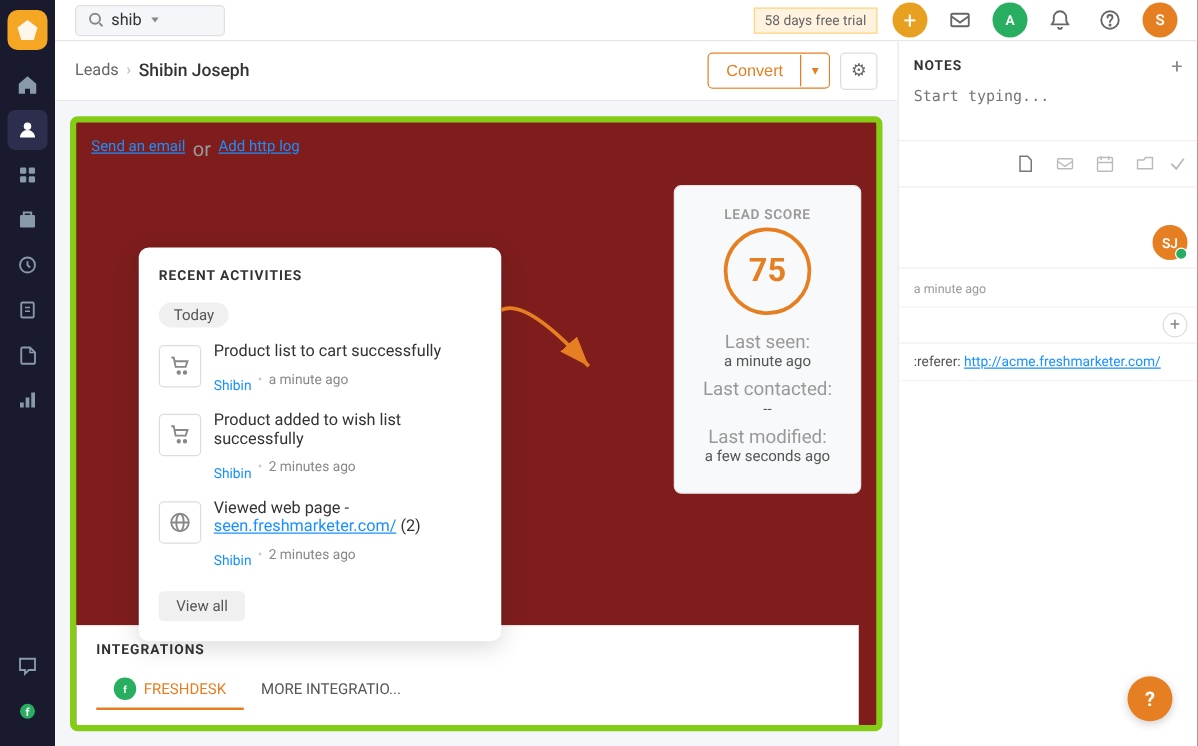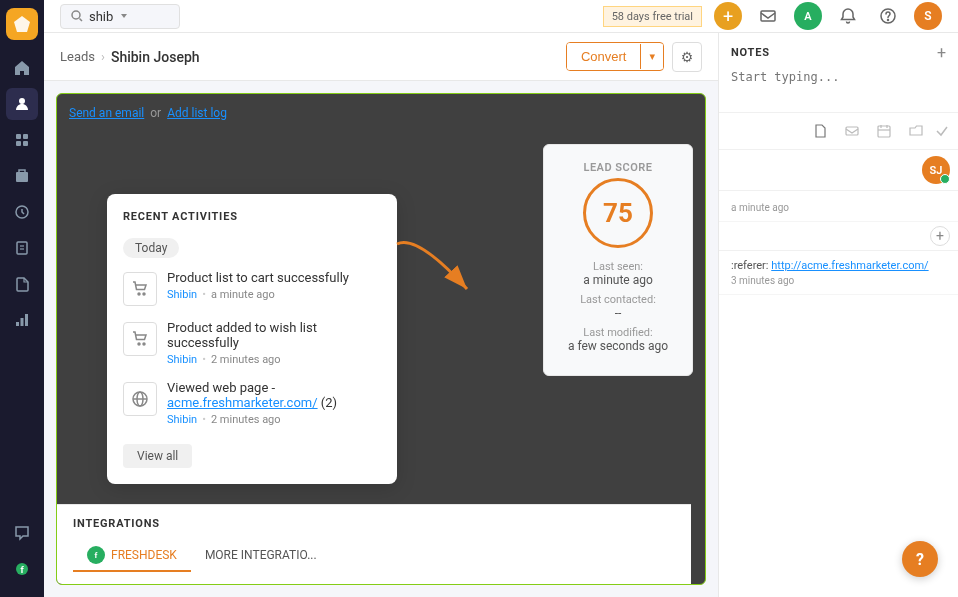--- a/index.html
+++ b/index.html
@@ -148,34 +148,34 @@
       display: flex;
       overflow: hidden;
       padding: 12px;
       gap: 12px;
       background: #f5f6fa;
     }
 
     
     .contact-info {
       flex: 1;
-      background: #404040;
+      background: #7f1d1d;
       border-radius: 6px;
-      border: 1px solid #84cc16;
+      border: 5px solid #84cc16;
       padding: 12px;
       position: relative;
       overflow: hidden;
     }
 
     
     .contact-actions {
       display: flex; gap: 6px; margin-bottom: 12px;
     }
     .contact-action-link { color: #1890ff; font-size: 12px; text-decoration: underline; cursor: pointer; }
-    .contact-action-sep { color: #999; font-size: 12px; text-align: center; }
+    .contact-action-sep { color: #999; font-size: 16px; text-align: center; }
 
     
     .lead-score-card {
       background: #f8f9fa;
       border: 1px solid #e8e8e8;
       border-radius: 6px;
       padding: 16px;
       display: flex; flex-direction: column; align-items: center;
       min-width: 150px;
       position: absolute;
@@ -185,21 +185,21 @@
     .score-circle {
       width: 70px; height: 70px;
       border-radius: 50%;
       border: 3px solid #e67e22;
       display: flex; align-items: center; justify-content: center;
       font-size: 26px; font-weight: 700; color: #e67e22;
       margin-bottom: 12px;
     }
     .score-meta { text-align: center; }
     .score-meta-item { font-size: 12px; color: #555; margin-bottom: 6px; }
-    .score-meta-label { font-size: 11px; color: #999; }
+    .score-meta-label { font-size: 15px; color: #999; }
 
     
     .recent-activities-popup {
       position: absolute;
       left: 50px; top: 100px;
       width: 290px;
       background: #fff;
       border-radius: 8px;
       box-shadow: 0 4px 20px rgba(0,0,0,0.15);
       z-index: 100;
@@ -224,21 +224,21 @@
     .activity-icon-wrap {
       width: 34px; height: 34px;
       border: 1.5px solid #ddd; border-radius: 4px;
       display: flex; align-items: center; justify-content: center;
       color: #888; font-size: 15px; flex-shrink: 0;
       margin-top: 2px;
     }
     .activity-info { flex: 1; }
     .activity-title { font-size: 13px; color: #333; margin-bottom: 3px; }
     .activity-meta { display: flex; align-items: center; gap: 5px; font-size: 11px; color: #888; }
-    .activity-user { color: #1890ff; cursor: pointer; }
+    .activity-user { color: #1890ff; cursor: pointer; margin-top: 10px; }
     .activity-sep { color: #ccc; }
     .activity-link { color: #1890ff; text-decoration: underline; cursor: pointer; }
 
     .view-all-btn {
       display: inline-flex; align-items: center; justify-content: center;
       background: #f0f0f0; border-radius: 4px;
       padding: 5px 14px; font-size: 12px; color: #555;
       cursor: pointer; margin-top: 4px;
     }
 
@@ -457,21 +457,21 @@
         <div class="settings-btn">⚙</div>
       </div>
 
       <div class="page-body">
 
         <div class="contact-info">
 
           <div class="contact-actions">
             <a class="contact-action-link">Send an email</a>
             <span class="contact-action-sep">or</span>
-            <a class="contact-action-link">Add list log</a>
+            <a class="contact-action-link">Add http log</a>
           </div>
 
           <span class="view-all-link">View all</span>
 
           <div class="lead-score-card">
             <div class="lead-score-title">LEAD SCORE</div>
             <div class="score-circle">
               <span>75</span>
             </div>
             <div class="score-meta">
@@ -529,21 +529,21 @@
             
             <div class="activity-item">
               <div class="activity-icon-wrap">
                 <svg width="16" height="16" viewBox="0 0 16 16" fill="none" stroke="#888" stroke-width="1.5">
                     <circle cx="8" cy="8" r="7"></circle>
                     <ellipse cx="8" cy="8" rx="3" ry="7"></ellipse>
                     <line x1="1" y1="8" x2="15" y2="8"></line>
                   </svg>
               </div>
               <div class="activity-info">
-                <div class="activity-title">Viewed web page - <a class="activity-link">acme.freshmarketer.com/</a> (2)</div>
+                <div class="activity-title">Viewed web page - <a class="activity-link">seen.freshmarketer.com/</a> (2)</div>
                 <div class="activity-meta">
                   <span class="activity-user">Shibin</span>
                   <span class="activity-sep">•</span>
                   <span>2 minutes ago</span>
                 </div>
               </div>
             </div>
 
             <div class="view-all-btn">View all</div>
           </div>
@@ -613,35 +613,34 @@
             </svg>
         </div>
         <div style="display:flex; align-items: center; justify-content:center; width:16px; height:16px;">
           <svg width="14" height="14" viewBox="0 0 14 14" fill="none" stroke="#bbb" stroke-width="1.5">
               <polyline points="2,7 6,11 12,3"></polyline>
             </svg>
         </div>
       </div>
 
       <div style="display:flex; justify-content:flex-end; padding:6px 8px; border-bottom: 1px solid #f0f0f0;">
-        <div style="position:relative; display:inline-flex;">
+        <div style="position:relative; display:inline-flex;margin-top:24px;">
           <div style="width:28px;height:28px;border-radius:50%;background:#e67e22;display:flex;align-items:center;justify-content:center;color:#fff;font-size:11px;font-weight:600;">SJ</div>
           <div style="position:absolute;bottom:0;right:0;width:10px;height:10px;border-radius:50%;background:#27ae60;border:1.5px solid #fff;"></div>
         </div>
       </div>
 
       <div class="right-activity">
         <div class="right-activity-time">a minute ago</div>
       </div>
 
       <div style="display:flex; justify-content:flex-end; padding:4px 8px; border-bottom: 1px solid #f0f0f0;">
         <div style="width:20px;height:20px;border-radius:50%;border:1px solid #ddd;display:flex;align-items:center;justify-content:center;color:#888;font-size:14px;cursor:pointer;">+</div>
       </div>
 
       <div class="right-activity">
         <div>:referer: <a class="right-activity-link">http://acme.freshmarketer.com/</a></div>
-        <div class="right-activity-time">3 minutes ago</div>
       </div>
     </div>
   </div>
 </div>
 
 <div class="help-btn" style="position:fixed;bottom:20px;right:20px;">?</div>
 
 </body></html>

